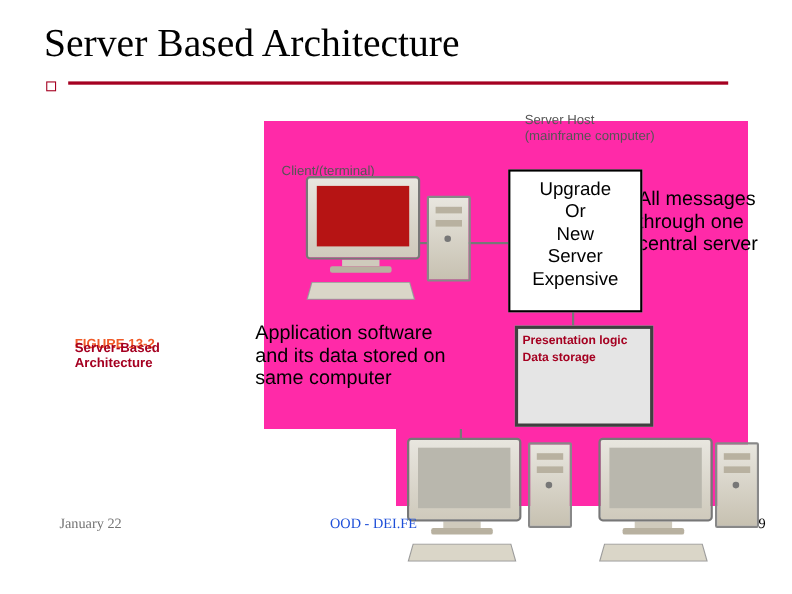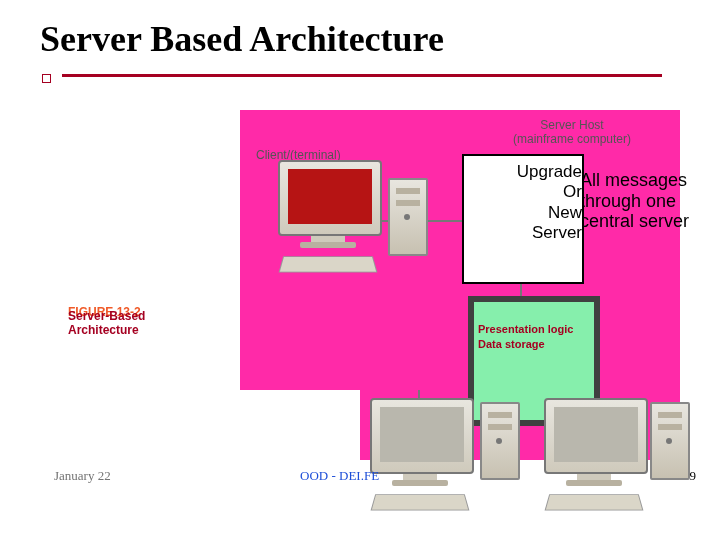--- a/index.html
+++ b/index.html
@@ -1,33 +1,33 @@
 <!DOCTYPE html>
 <html><head>
 <meta charset="utf-8">
 <style>
 html,body{margin:0;padding:0;width:720px;height:540px;background:#fff;font-family:"Times New Roman",serif;overflow:hidden}
 .slide{position:relative;width:720px;height:540px}
-.title{position:absolute;left:40px;top:18px;font-size:36px;font-weight:bold;color:#000;white-space:nowrap}
+.title{position:absolute;left:40px;top:18px;font-size:36px;font-weight:normal;color:#000;white-space:nowrap}
 .title-underline{position:absolute;left:62px;top:74px;width:600px;height:3px;background:#a50021}
 .title-sq{position:absolute;left:42px;top:74px;width:7px;height:7px;border:1px solid #a50021}
 .ann{position:absolute;font:18px/1.15 Verdana,Geneva,sans-serif;color:#000}
 .ann-left{left:42px;top:140px;width:190px}
 .ann-center-txt{left:232px;top:292px;width:180px}
 .ann-right{left:580px;top:170px;width:130px}
 .figcap-fig{position:absolute;left:68px;top:305px;color:#f05a28;font:bold 12px Arial,Helvetica,sans-serif}
 .figcap-ttl{position:absolute;left:68px;top:310px;color:#a50021;font:bold 12px/1.15 Arial,Helvetica,sans-serif;width:100px}
 .magbox{position:absolute;background:#ff2aa8}
 .mag-main{left:240px;top:110px;width:440px;height:280px}
 .mag-strip{left:360px;top:390px;width:320px;height:70px}
 .client-lbl{position:absolute;left:256px;top:148px;color:#555;font:12px Arial,Helvetica,sans-serif}
-.host-lbl{position:absolute;left:477px;top:118px;text-align:center;color:#555;font:12px Arial,Helvetica,sans-serif;width:190px}
-.server-box{position:absolute;left:462px;top:154px;width:118px;height:120px;background:#fff;border:2px solid #000;text-align:right;padding-top:6px}
+.host-lbl{position:absolute;left:477px;top:102px;text-align:left;color:#555;font:12px Arial,Helvetica,sans-serif;width:190px}
+.server-box{position:absolute;left:462px;top:154px;width:118px;height:120px;background:#fff;border:2px solid #000;text-align:center;padding-top:6px}
 .server-box span{display:block;font:17px/1.2 Verdana,Geneva,sans-serif}
-.logic-box{position:absolute;left:468px;top:296px;width:112px;height:78px;background:#86efac;border:6px solid #404040;padding:20px 4px;color:#a50021;font:bold 11px/1.35 Arial,Helvetica,sans-serif}
+.logic-box{position:absolute;left:468px;top:296px;width:112px;height:78px;background:#e5e5e5;border:3px solid #404040;padding:4px 4px;color:#a50021;font:bold 11px/1.35 Arial,Helvetica,sans-serif}
 .conn{position:absolute;background:#777}
 .conn-h{left:380px;top:220px;width:82px;height:2px}
 .conn-v{left:520px;top:274px;width:2px;height:22px}
 .conn-b{left:418px;top:390px;width:2px;height:30px}
 .monitor{position:absolute;width:100px}
 .mon-frame{width:100px;height:72px;background:linear-gradient(#e8e6df,#cfcabc);border:2px solid #777;border-radius:4px;position:relative}
 .mon-scr{position:absolute;left:8px;top:7px;right:8px;bottom:10px;background:#b9b7ad}
 .mon-scr.red{background:#b61414}
 .mon-stand{width:34px;height:6px;background:#cfcabc;margin:0 auto}
 .mon-base{width:56px;height:6px;background:#b8b1a0;margin:0 auto;border-radius:2px}
@@ -51,40 +51,42 @@
 
 <div class="slide">
 
   <div class="title">Server Based Architecture</div>
   <div class="title-sq"></div>
   <div class="title-underline"></div>
 
   <div class="magbox mag-main"></div>
   <div class="magbox mag-strip"></div>
 
+  <div class="ann ann-center-txt">Application software and its data stored on same computer</div>
   <div class="ann ann-right">All messages through one central server</div>
 
   <div class="figcap-fig">FIGURE 13-2</div>
   <div class="figcap-ttl">Server-Based Architecture</div>
 
   <div class="client-lbl">Client/(terminal)</div>
   <div class="host-lbl">
     <span>Server Host</span><br>
     <span>(mainframe computer)</span>
   </div>
 
   <div class="conn conn-h"></div>
   <div class="conn conn-v"></div>
   <div class="conn conn-b"></div>
 
   <div class="server-box">
     <span>Upgrade</span>
     <span>Or</span>
     <span>New</span>
     <span>Server</span>
+    <span>Expensive</span>
   </div>
 
   <div class="logic-box">
     <div>Presentation logic</div>
     <div>Data storage</div>
   </div>
 
   <div class="monitor pc1">
     <div class="mon-frame">
         <div class="mon-scr red"></div>

